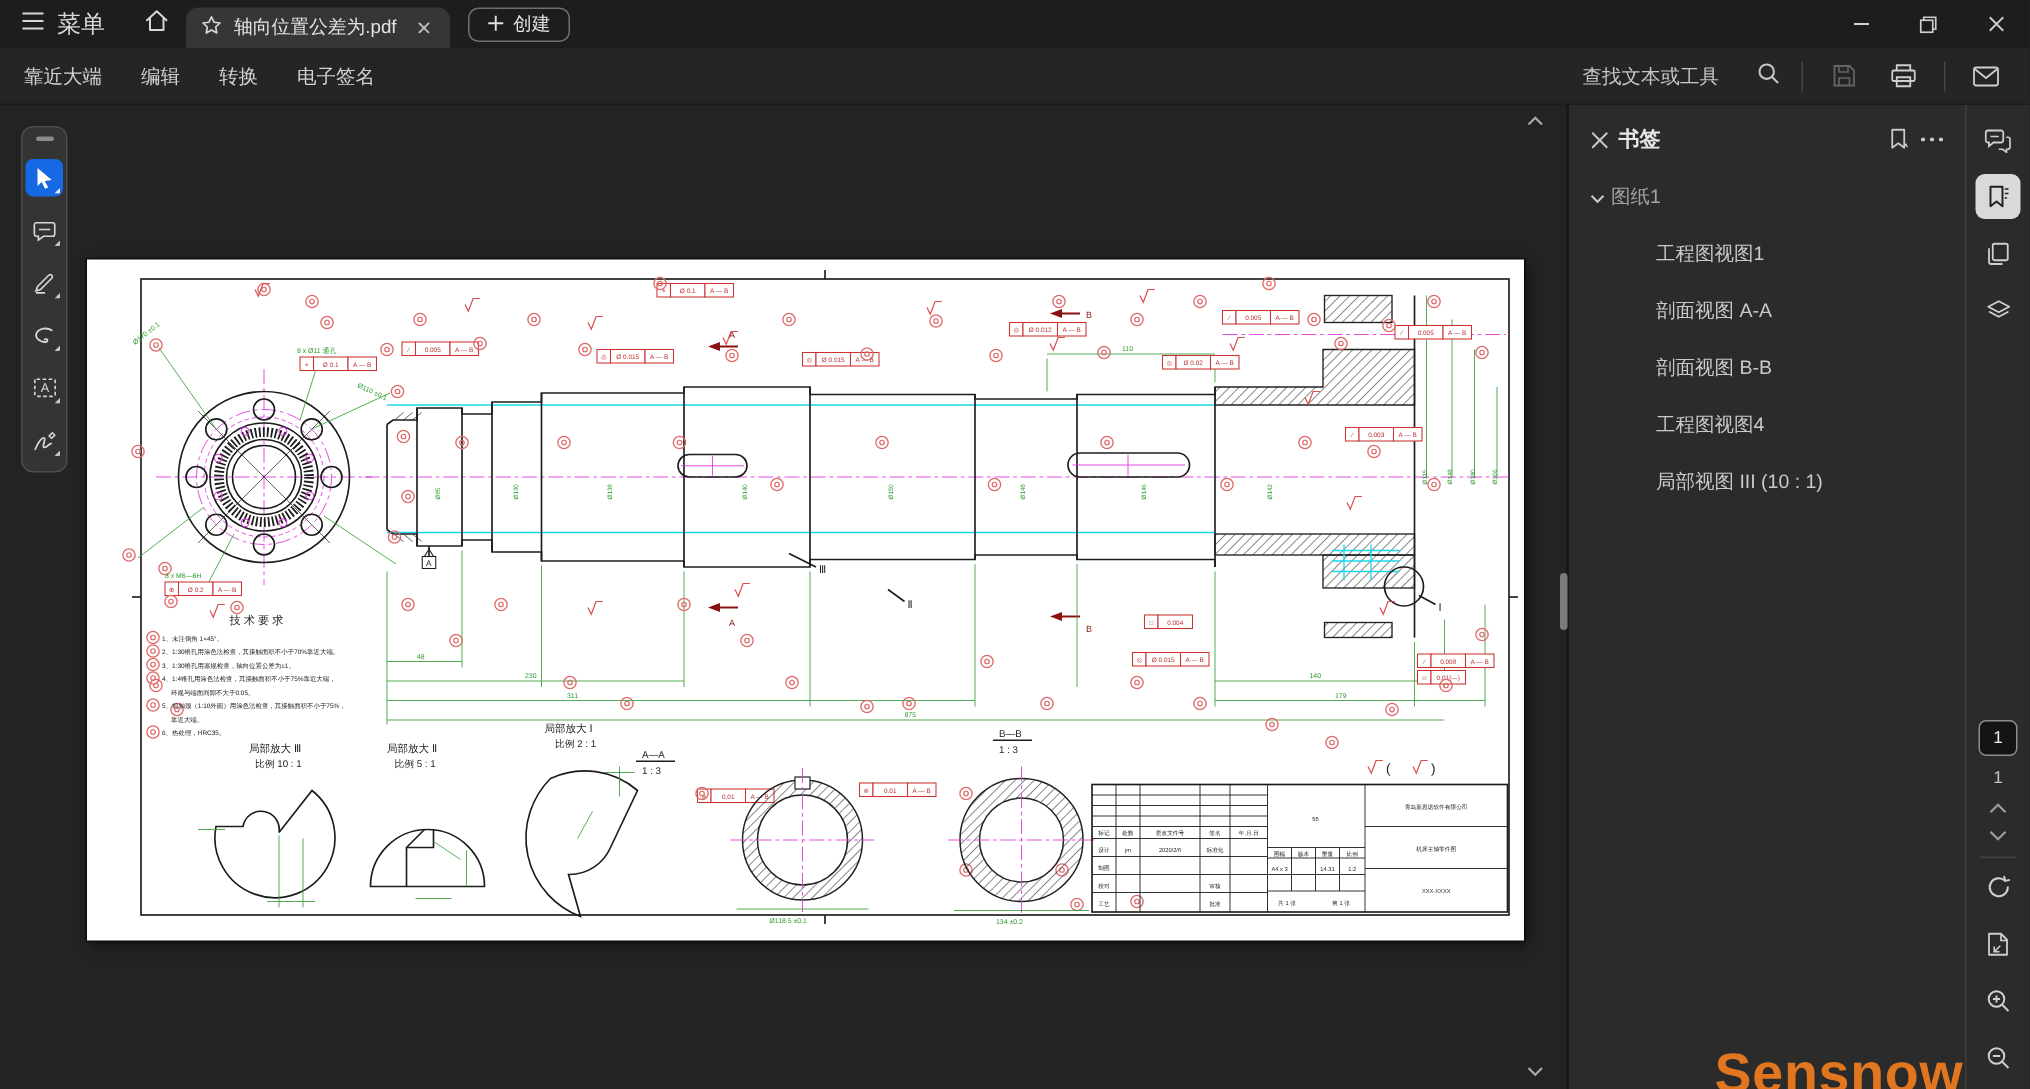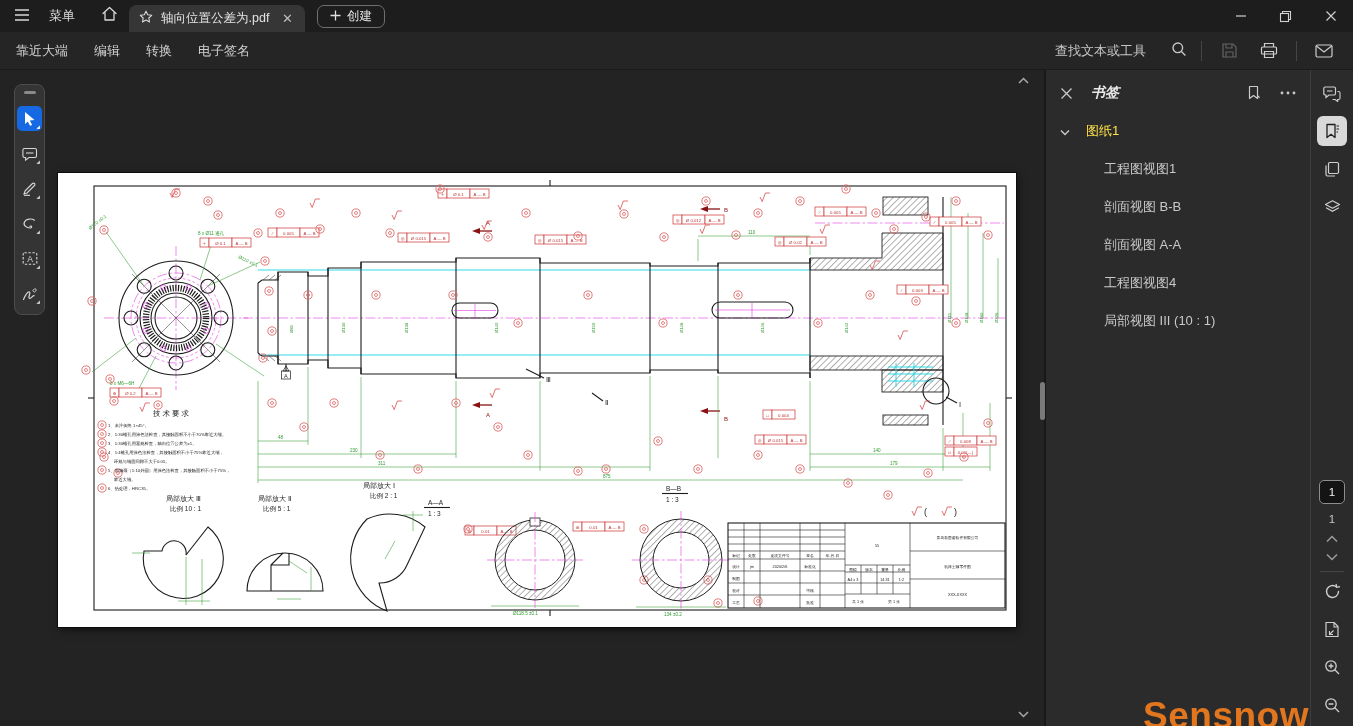--- a/index.html
+++ b/index.html
@@ -3,21 +3,21 @@
 <meta charset="utf-8">
 <style>
   * { margin:0; padding:0; box-sizing:border-box; }
   html,body { width:1353px; height:726px; overflow:hidden;
     font-family:"Liberation Sans","DejaVu Sans",sans-serif;
     background:#232323; color:#d6d6d6; -webkit-font-smoothing:antialiased; }
   svg text { font-family:"Liberation Sans","DejaVu Sans",sans-serif; }
 
   
   .titlebar { position:absolute; top:0; left:0; width:1353px; height:32px; background:#1d1d1d; display:flex; align-items:stretch; z-index:30; }
-  .menu-btn { display:flex; align-items:center; gap:19px; padding:0 14px; font-size:13px; color:#d8d8d8; cursor:pointer; }
+  .menu-btn { display:flex; align-items:center; gap:8px; padding:0 14px; font-size:16px; color:#d8d8d8; cursor:pointer; }
   .home-btn { width:40px; display:flex; align-items:center; justify-content:center; cursor:pointer; }
   .tab { margin-top:5px; height:27px; width:176px; background:#363636; border-radius:8px 8px 0 0; display:flex; align-items:center; padding:0 10px; gap:8px; font-size:12.5px; color:#e3e3e3; }
   .tab .title { flex:1; white-space:nowrap; overflow:hidden; }
   .tab-close { color:#bdbdbd; font-size:13px; cursor:pointer; padding:0 2px; }
   .create-btn { margin:5px 0 0 12px; height:23px; padding:0 12px; border:1px solid #6f6f6f; border-radius:7px; display:flex; align-items:center; gap:6px; font-size:12.5px; color:#e0e0e0; cursor:pointer; }
   .win-controls { margin-left:auto; display:flex; }
   .win-btn { width:45px; display:flex; align-items:center; justify-content:center; color:#d0d0d0; cursor:pointer; }
 
   
   .toolbar { position:absolute; top:32px; left:0; width:1353px; height:38px; background:#252525; display:flex; align-items:center; padding:0 16px; z-index:29; border-bottom:1px solid #1b1b1b; }
@@ -38,24 +38,24 @@
 
   
   .float-tools { position:absolute; left:14px; top:14px; width:31px; background:#343434; border:1px solid #4c4c4c; border-radius:8px; padding:6px 0 8px; display:flex; flex-direction:column; align-items:center; gap:10px; z-index:10; }
   .drag-handle { width:12px; height:3px; border-radius:2px; background:#8a8a8a; margin-bottom:2px; }
   .ft-btn { position:relative; width:25px; height:25px; border-radius:5px; display:flex; align-items:center; justify-content:center; color:#d6d6d6; cursor:pointer; }
   .ft-btn.active { background:#1668e3; color:#ffffff; }
   .ft-btn .corner { position:absolute; right:2px; bottom:2px; width:0; height:0; border-left:3.5px solid transparent; border-top:3.5px solid transparent; border-right:3.5px solid currentColor; border-bottom:3.5px solid currentColor; border-bottom-right-radius:2px; opacity:.9; transform:scale(.62); transform-origin:bottom right; }
 
   
   .panel { position:absolute; left:1046px; top:0; width:264px; height:656px; background:#2b2b2b; }
-  .panel-header { display:flex; align-items:center; padding:14px 14px 10px; gap:18px;font-style:italic; }
+  .panel-header { display:flex; align-items:center; padding:14px 14px 10px; gap:6px; }
   .panel-title { font-size:14px; font-weight:bold; color:#e6e6e6; flex:1; }
   .ph-icon { color:#c9c9c9; cursor:pointer; display:flex; }
-  .bm-root { display:flex; align-items:center; gap:16px; padding:10px 14px; font-size:13px; color:#fde047; cursor:pointer; }
+  .bm-root { display:flex; align-items:center; gap:4px; padding:10px 14px; font-size:13px; color:#a3a3a3; cursor:pointer; }
   .bm-item { padding:10px 14px 10px 58px; font-size:13px; color:#c9c9c9; cursor:pointer; white-space:nowrap; }
 
   
   .rail { position:absolute; left:1310px; top:0; width:43px; height:656px; background:#2b2b2b; border-left:1px solid #3d3d3d; display:flex; flex-direction:column; align-items:center; }
   .rail-btn { width:30px; height:30px; margin-top:8px; border-radius:6px; display:flex; align-items:center; justify-content:center; color:#cfcfcf; cursor:pointer; }
   .rail-btn.active { background:#d9d9d9; color:#1f1f1f; }
   .rail-spacer { flex:1; }
   .page-box { width:26px; height:24px; border:1.5px solid #8d8d8d; border-radius:5px; background:#141414; color:#f0f0f0; font-size:11.5px; display:flex; align-items:center; justify-content:center; cursor:text; }
   .page-total { font-size:11.5px; color:#c4c4c4; margin-top:9px; }
   .rail-chev { color:#9b9b9b; margin-top:10px; cursor:pointer; display:flex; }
@@ -921,22 +921,22 @@
     </div>
     <div class="bm-root">
       <span>
         <svg width="10" height="7" viewBox="0 0 10 7">
             <path d="M1 1.5 5 5.5 9 1.5" stroke="#c9c9c9" stroke-width="1.4" fill="none"></path>
           </svg>
       </span>
       <span>图纸1</span>
     </div>
     <div class="bm-item">工程图视图1</div>
+    <div class="bm-item">剖面视图 A-A</div>
     <div class="bm-item">剖面视图 B-B</div>
-    <div class="bm-item">剖面视图 A-A</div>
     <div class="bm-item">工程图视图4</div>
     <div class="bm-item">局部视图 III (10 : 1)</div>
   </div>
 
   <div class="rail">
     <div class="rail-btn">
       <svg width="18" height="17" viewBox="0 0 18 17">
           <path d="M2 2h9a1.5 1.5 0 0 1 1.5 1.5v5A1.5 1.5 0 0 1 11 10H6l-3 2.4V10H2A1.5 1.5 0 0 1 .8 8.5v-5A1.5 1.5 0 0 1 2 2Z" stroke="currentColor" stroke-width="1.2" fill="none"></path>
           <path d="M4 6h5.5" stroke="currentColor" stroke-width="1.1"></path>
           <path d="M14.5 6.5h1A1.5 1.5 0 0 1 17 8v5a1.5 1.5 0 0 1-1.5 1.5h-.8v2l-2.6-2H9.5" stroke="currentColor" stroke-width="1.1" fill="none"></path>

